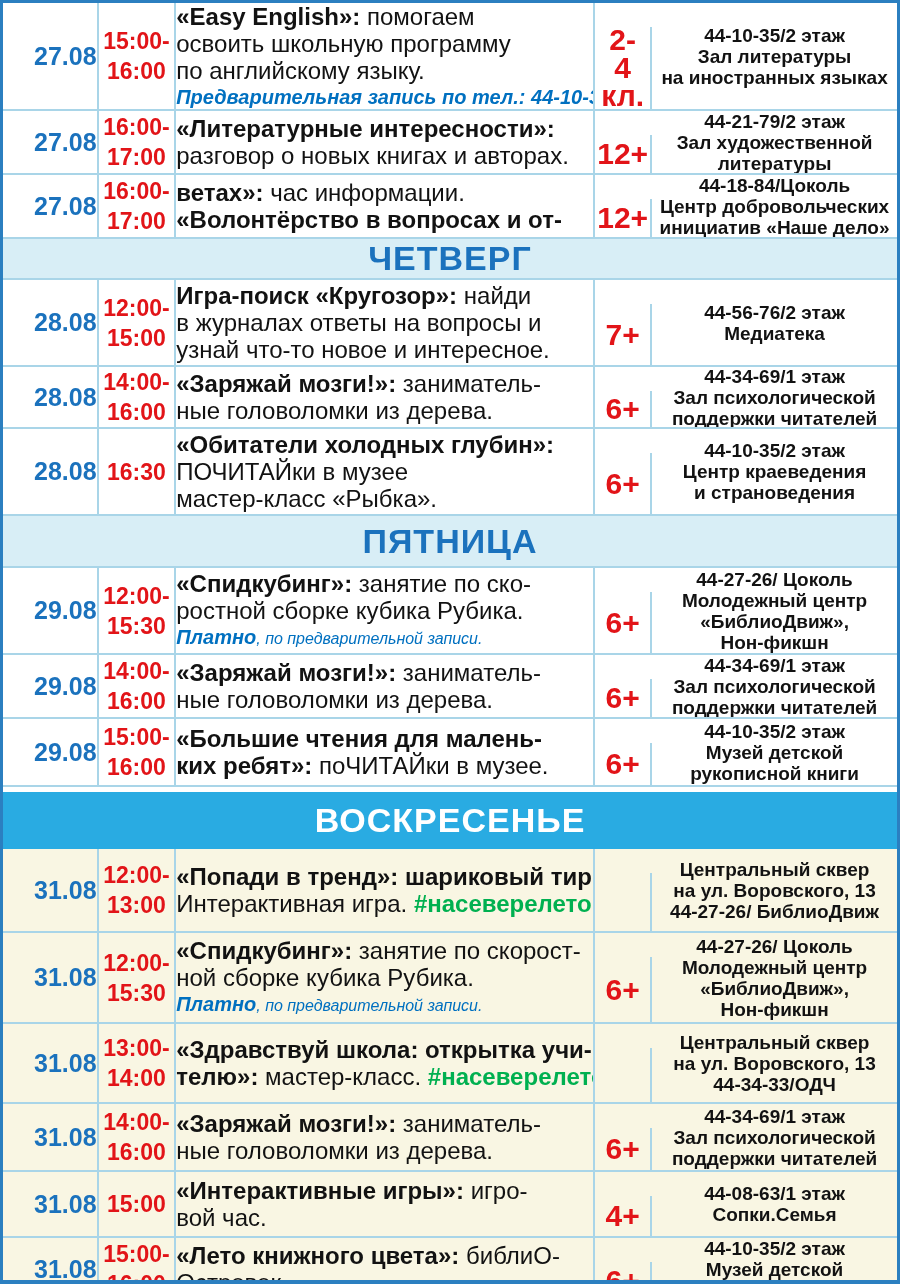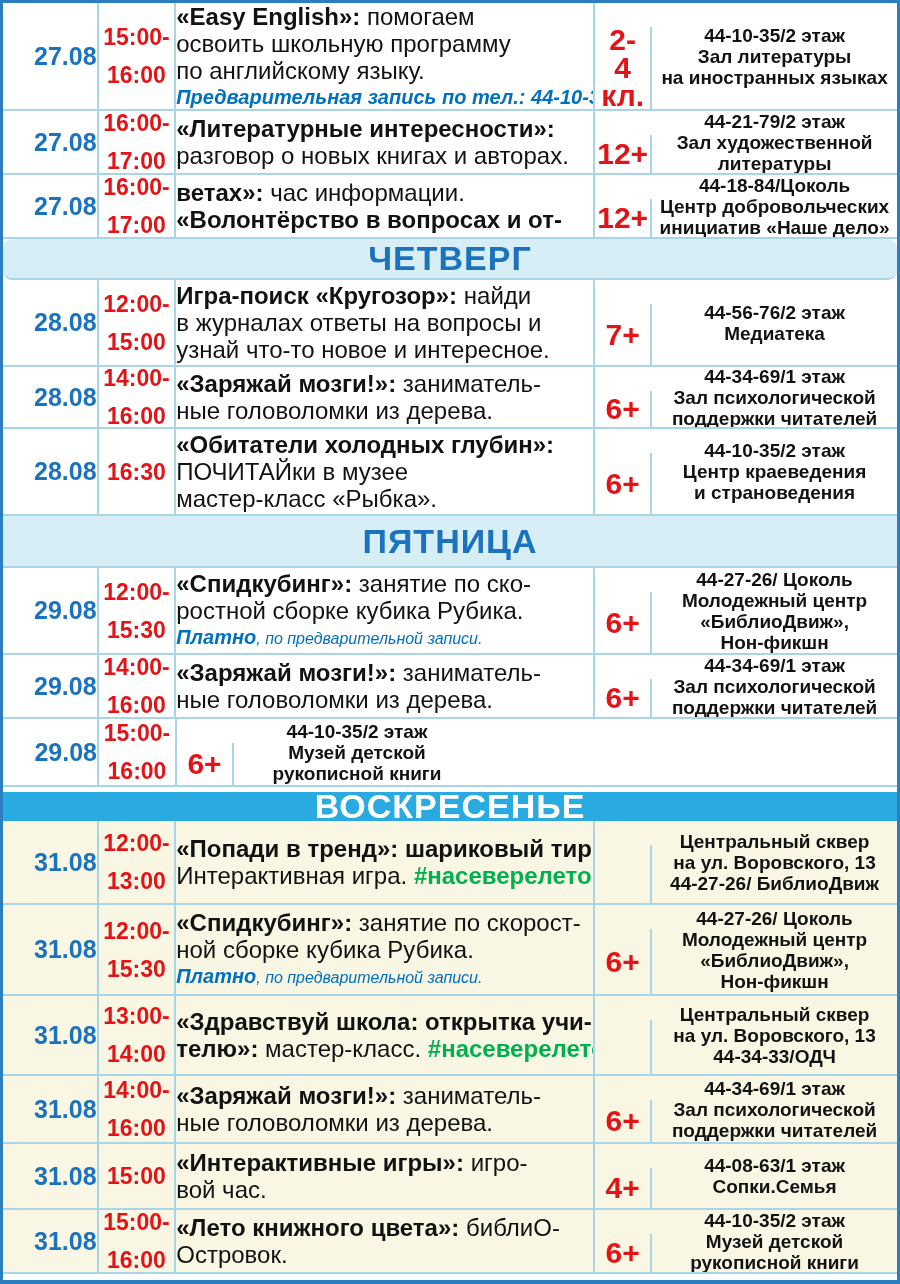--- a/index.html
+++ b/index.html
@@ -21,21 +21,21 @@
     border:3px solid var(--outer);border-bottom-width:4px;background:#fff;
   }
   .row{display:flex;box-sizing:border-box;border-bottom:2px solid var(--grid);}
   .bg-white{background:#ffffff;}
   .bg-cream{background:var(--cream);}
   .cell{
     box-sizing:border-box;border-right:2px solid var(--grid);
     display:flex;align-items:center;justify-content:center;overflow:hidden;
   }
   .c-date{width:96px;color:var(--blue);font-weight:bold;font-size:25px;justify-content:flex-end;}
-  .c-time{width:78px;color:var(--red);font-weight:bold;font-size:23px;line-height:38px;text-align:center;}
+  .c-time{width:78px;color:var(--red);font-weight:bold;font-size:23px;line-height:30px;text-align:center;}
   .c-event{width:421px;flex-direction:column;align-items:flex-start;justify-content:center;padding-left:0;}
   .c-age{width:57px;color:var(--red);font-weight:bold;font-size:30px;line-height:28px;text-align:center;padding:0 6px;margin-top:24px;}
   .c-loc{width:246px;flex-direction:column;text-align:center;border-right:none;
          color:var(--ink);font-weight:bold;font-size:19px;line-height:21px;padding:1px 4px;}
   .line{font-size:24px;line-height:27px;color:var(--ink);white-space:nowrap;}
   .line.note{line-height:24px;}
   .seg-b{font-weight:bold;}
   .seg-nb{color:var(--note);font-weight:bold;font-style:italic;font-size:20px;}
   .seg-ni{color:var(--note);font-style:italic;font-size:16px;margin-top:32px;}
   .seg-g{color:var(--green);font-weight:bold;text-align:center;}
@@ -106,21 +106,21 @@
       </div>
       <div class="cell c-age">
         <span>12+</span>
       </div>
       <div class="cell c-loc">
         <div>44-18-84/Цоколь</div>
         <div>Центр добровольческих</div>
         <div>инициатив «Наше дело»</div>
       </div>
     </div>
-    <div class="day-header light" style="height: 41px; border-radius: 9px;">
+    <div class="day-header light" style="height: 41px;">
       <span>ЧЕТВЕРГ</span>
     </div>
     <div class="row bg-white" style="height: 87px;">
       <div class="cell c-date">
         <span>28.08</span>
       </div>
       <div class="cell c-time">
         <span>12:00-<br>15:00</span>
       </div>
       <div class="cell c-event">
@@ -222,31 +222,35 @@
         <div>поддержки читателей</div>
       </div>
     </div>
     <div class="row bg-white" style="height: 68px;">
       <div class="cell c-date">
         <span>29.08</span>
       </div>
       <div class="cell c-time">
         <span>15:00-<br>16:00</span>
       </div>
+      <div class="cell c-event">
+        <div class="line"><span class="seg-b">«Большие чтения для малень-</span></div>
+        <div class="line"><span class="seg-b">ких ребят»: </span><span class="seg-n">поЧИТАЙки в музее.</span></div>
+      </div>
       <div class="cell c-age">
         <span>6+</span>
       </div>
       <div class="cell c-loc">
         <div>44-10-35/2 этаж</div>
         <div>Музей детской</div>
         <div>рукописной книги</div>
       </div>
     </div>
     <div class="gap" style="height: 5px;"></div>
-    <div class="day-header bright" style="height: 29px;">
+    <div class="day-header bright" style="height: 57px;">
       <span>ВОСКРЕСЕНЬЕ</span>
     </div>
     <div class="row bg-cream" style="height: 84px;">
       <div class="cell c-date">
         <span>31.08</span>
       </div>
       <div class="cell c-time">
         <span>12:00-<br>13:00</span>
       </div>
       <div class="cell c-event">

